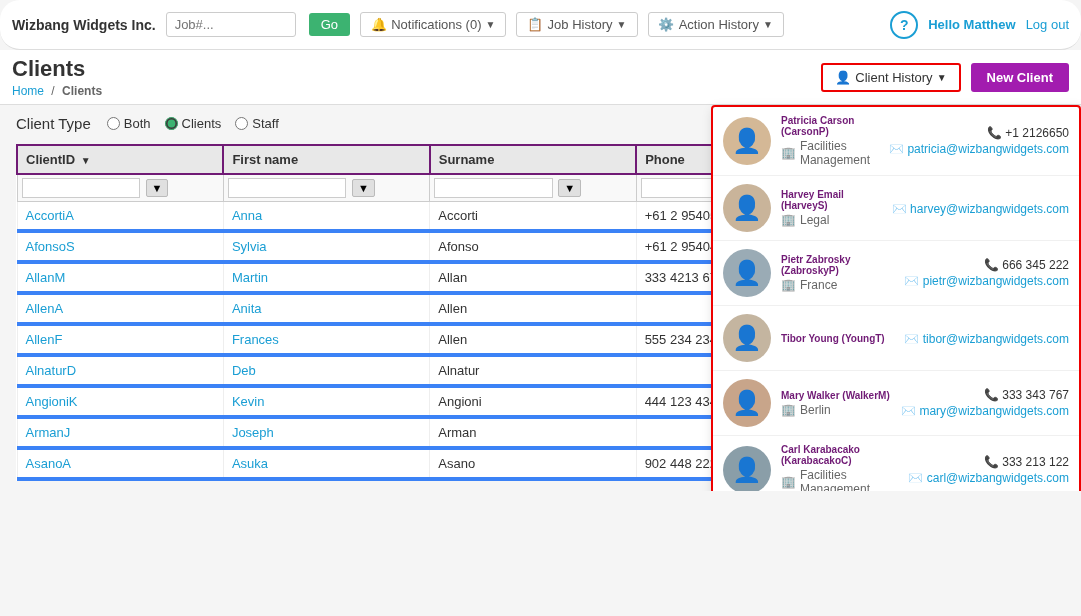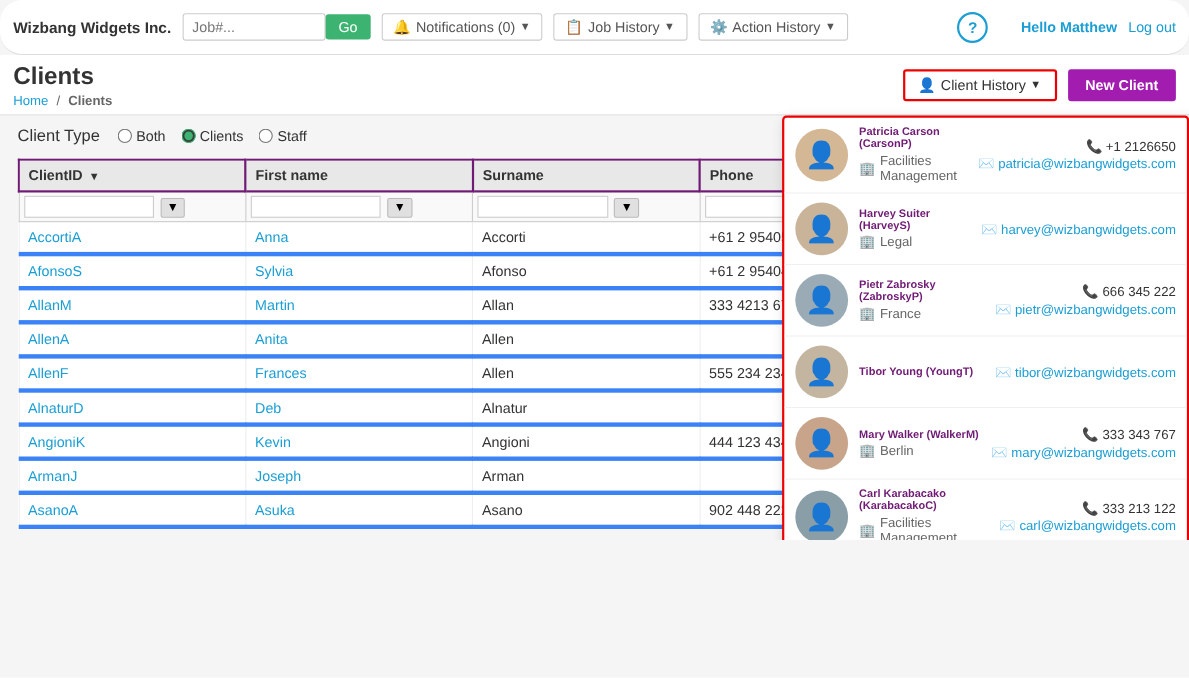--- a/index.html
+++ b/index.html
@@ -18,21 +18,21 @@
     }
     .header-logo {
       font-weight: bold;
       font-size: 14px;
       color: #333;
       white-space: nowrap;
     }
     .header-search {
       display: flex;
       align-items: center;
-      gap: 0;
+      gap: 13px;
     }
     .header-search input {
       border: 1px solid #ccc;
       border-radius: 3px;
       padding: 4px 8px;
       font-size: 13px;
       width: 130px;
       color: #999;
     }
     .header-search button {
@@ -62,21 +62,20 @@
       width: 28px; height: 28px;
       border: 2px solid #1a9ed4;
       border-radius: 50%;
       display: flex; align-items: center; justify-content: center;
       color: #1a9ed4; font-weight: bold; font-size: 14px; cursor: pointer;
     }
     .header-username {
       color: #1a9ed4;
       font-weight: bold;
       cursor: pointer;
-      margin-left: 20px;
     }
     .header-logout {
       color: #1a9ed4;
       cursor: pointer;
     }
 
     
     .sub-toolbar {
       background: #fff;
       border-bottom: 1px solid #ddd;
@@ -410,21 +409,21 @@
     <div class="dropdown-contact">
       <div class="dropdown-phone"><span>📞</span> +1 2126650</div>
       <div class="dropdown-email"><span>✉️</span> patricia@wizbangwidgets.com</div>
     </div>
   </div>
       <div class="dropdown-item">
     <div class="avatar-wrap av2" style="background:#c9b49a;">
           <span class="person-icon">👤</span>
         </div>
     <div class="dropdown-info">
-      <div class="dropdown-name">Harvey Suiter (HarveyS)</div>
+      <div class="dropdown-name">Harvey Email (HarveyS)</div>
       <div class="dropdown-dept"><span>🏢</span> Legal</div>
     </div>
     <div class="dropdown-contact">
 
       <div class="dropdown-email"><span>✉️</span> harvey@wizbangwidgets.com</div>
     </div>
   </div>
       <div class="dropdown-item">
     <div class="avatar-wrap av3" style="background:#9aabb5;">
           <span class="person-icon">👤</span>

